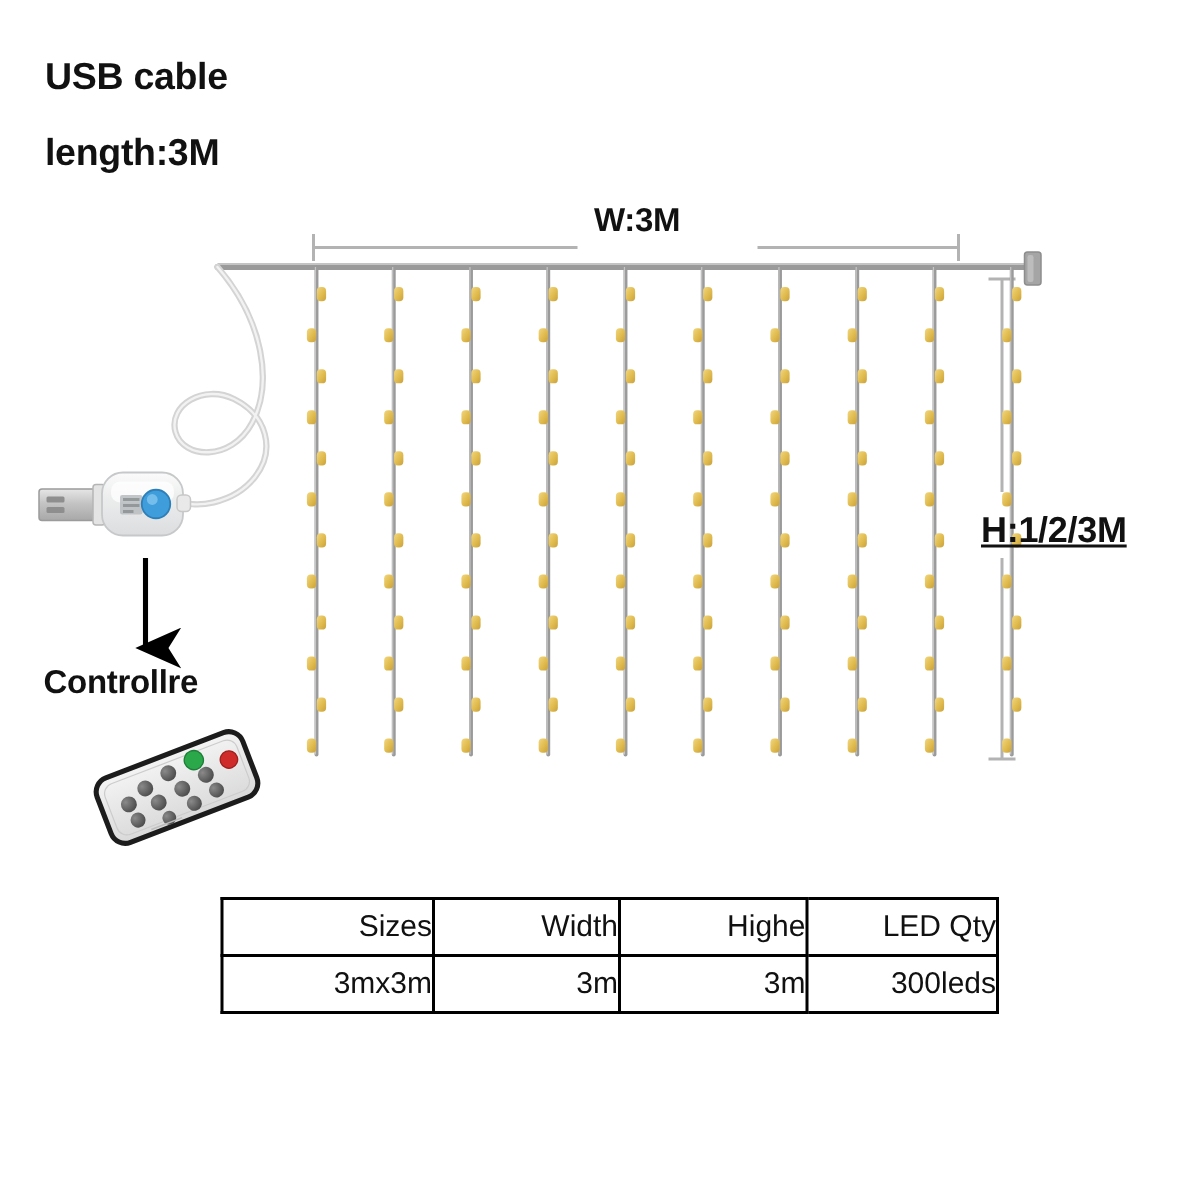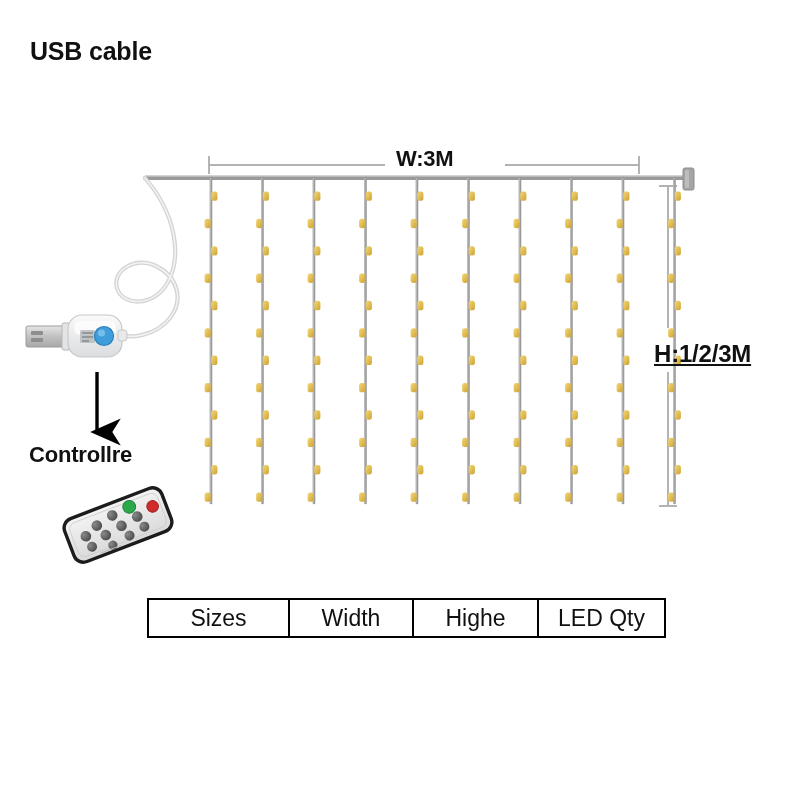--- a/index.html
+++ b/index.html
@@ -11,32 +11,32 @@
   .stage{position:absolute;left:0;top:0;width:800px;height:673px;}
 
   
   .label-bold{
     position:absolute;font-weight:bold;color:#111111;
     white-space:nowrap;letter-spacing:-0.2px;
   }
   #usb-cable-label{left:30px;top:37px;font-size:25px;}
   #usb-length-label{left:30px;top:88px;font-size:25px;}
   #controller-label{left:29px;top:442px;font-size:22px;}
-  #width-label{left:396px;top:146px;font-size:22px;}
+  #width-label{left:396px;top:134px;font-size:22px;}
   #height-label{left:654px;top:340px;font-size:24px;text-decoration:underline;}
 
   
   #spec-table{
     position:absolute;left:147px;top:598px;width:517px;
     border-collapse:collapse;table-layout:fixed;
   }
   #spec-table td{
     border:2px solid #000000;
-    text-align:center;
-    font-size:23px;
+    text-align:right;
+    font-size:20px;
     color:#111111;
     height:36px;
     padding:0;
     line-height:36px;
     white-space:nowrap;
   }
   #spec-table col.c0{width:141px;}
   #spec-table col.c1{width:124px;}
   #spec-table col.c2{width:125px;}
   #spec-table col.c3{width:127px;}
@@ -323,20 +323,21 @@
       <circle cx="24" cy="11" r="5.0" fill="url(#btnGrad)"></circle>
       <circle cx="7" cy="14" r="5.0" fill="url(#btnGrad)"></circle>
       <circle cx="-12" cy="17" r="4.6" fill="url(#btnGrad)"></circle>
 
       <line x1="-26" y1="20" x2="-4" y2="20" stroke="#bcbcbc" stroke-width="1"></line>
     </g>
   </svg>
 
   <div class="label-bold" id="usb-cable-label">USB cable</div>
 
+  <div class="label-bold" id="usb-length-label">length:3M</div>
 
   <div class="label-bold" id="width-label">W:3M</div>
 
   <div class="label-bold" id="height-label">H:1/2/3M</div>
 
   <div class="label-bold" id="controller-label">Controllre</div>
 
   <table id="spec-table">
     <colgroup>
       <col class="c0">
@@ -344,16 +345,22 @@
         <col class="c2">
         <col class="c3">
     </colgroup>
     <tbody>
       <tr>
         <td>Sizes</td>
         <td>Width</td>
         <td>Highe</td>
         <td>LED Qty</td>
       </tr>
+      <tr>
+        <td>3mx3m</td>
+        <td>3m</td>
+        <td>3m</td>
+        <td>300leds</td>
+      </tr>
     </tbody>
   </table>
 
 </div>
 
 </body></html>

